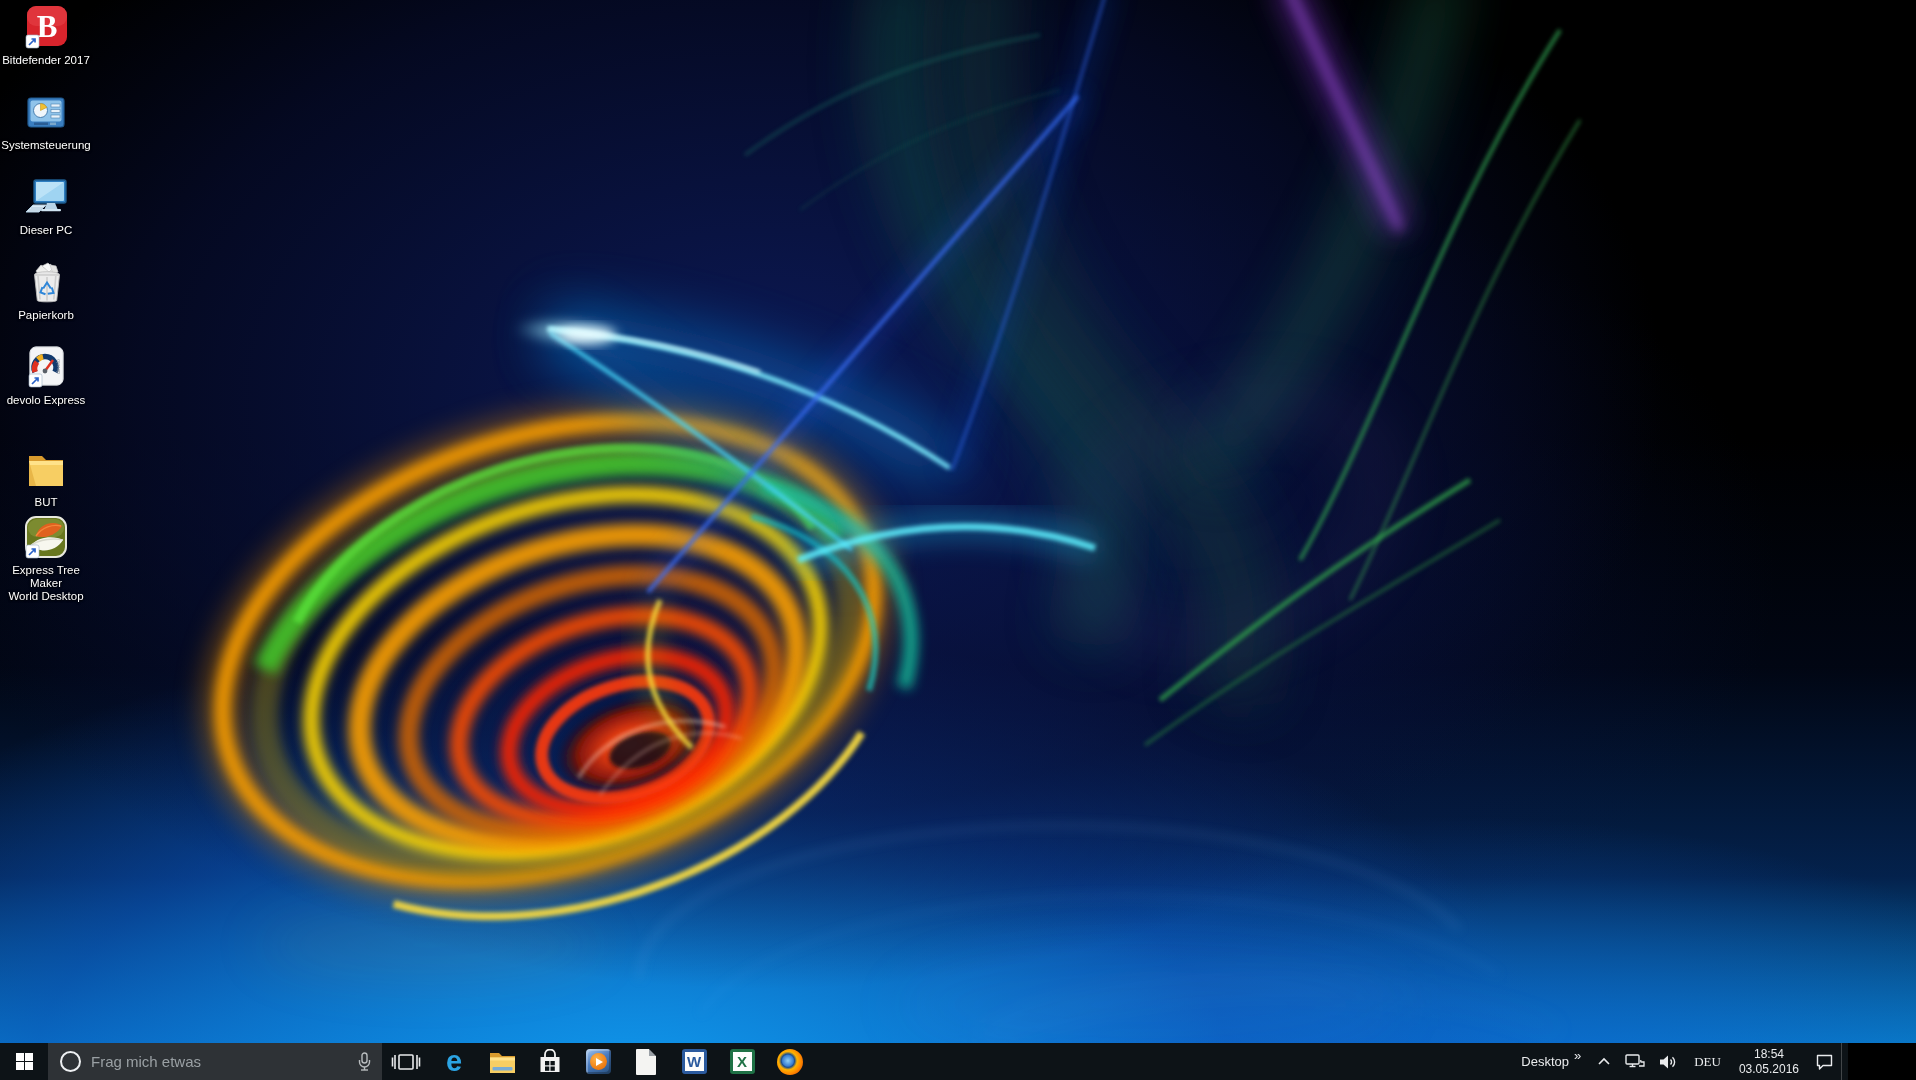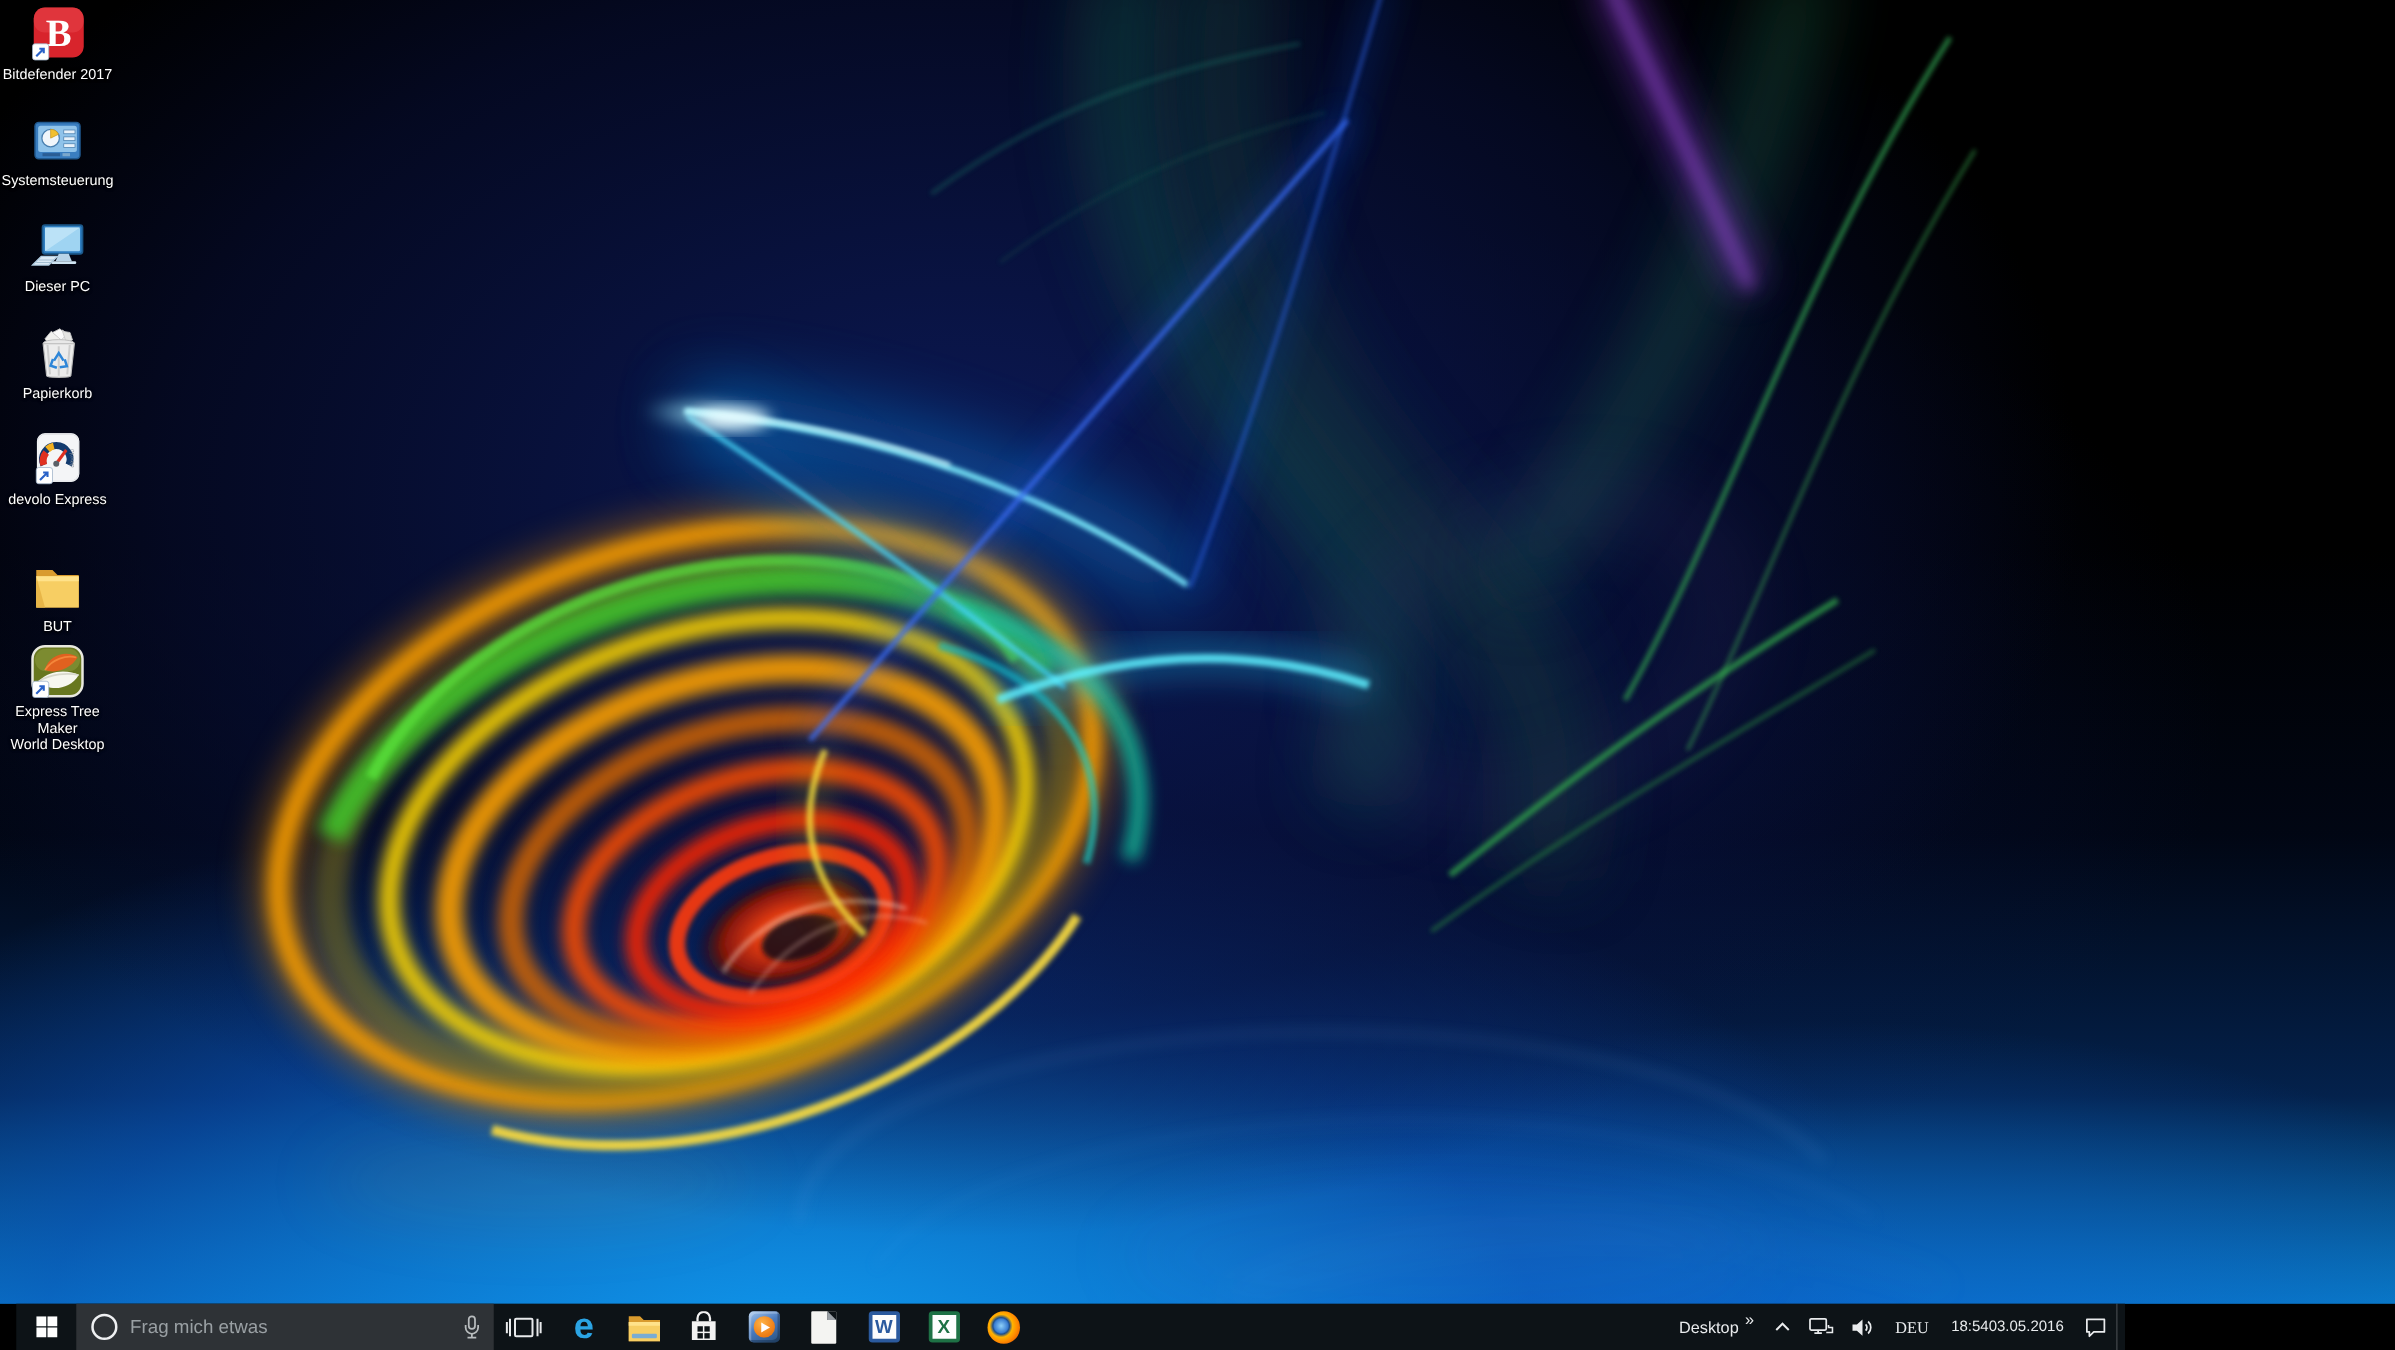--- a/index.html
+++ b/index.html
@@ -20,22 +20,22 @@
   .wp-art { position:absolute; inset:0; }
 
   
   .icon-tile { position:absolute; left:0; width:92px; display:flex; flex-direction:column;
                align-items:center; gap:2px; cursor:pointer; }
   .icon-gfx { width:48px; height:48px; position:relative; display:flex; align-items:center; justify-content:center; }
   .icon-label { max-width:90px; text-align:center; font-size:11.5px; line-height:13px; color:#fff;
                 text-shadow:0 1px 2px rgba(0,0,0,.95), 0 0 3px rgba(0,0,0,.9); }
 
   
-  .taskbar { position:absolute; left:0; bottom:0; width:1687px; height:37px;
-             background:#0d1317; display:flex; align-items:stretch; z-index:5;margin-left:13px; }
+  .taskbar { position:absolute; left:0; bottom:0; width:1848px; height:37px;
+             background:#0d1317; display:flex; align-items:stretch; z-index:5; }
   .taskbar button { background:transparent; border:none; cursor:pointer; }
   .start-btn { width:48px; display:flex; align-items:center; justify-content:center; }
   .searchbox { width:334px; background:#2e3236; display:flex; align-items:center; padding:0 10px 0 12px; cursor:text; }
   .cortana-ring { width:21px; height:21px; border:2.5px solid #eef0f2; border-radius:50%; flex:0 0 auto; }
   .searchbox input { flex:1; background:transparent; border:none; outline:none; color:#9aa0a4;
                      font-size:15px; margin-left:10px; font-family:inherit; cursor:text; }
   .searchbox input::placeholder { color:#9aa0a4; opacity:1; }
   .tb-app { width:48px; display:flex; align-items:center; justify-content:center; }
   .edge-e { font-size:29px; font-weight:bold; color:#2ba4e4; line-height:1; }
   .doc-page { width:20px; height:26px; background:#f4f4f2; border-radius:1px; position:relative; }
@@ -54,21 +54,21 @@
   .media-play::after { content:""; margin-left:2px; border-left:7px solid #fff;
                        border-top:4.5px solid transparent; border-bottom:4.5px solid transparent; }
   .firefox-ball { width:26px; height:26px; border-radius:50%;
       background:radial-gradient(circle at 42% 45%, #8ed0f8 0%, #3a7ed2 26%, #1c4e8c 32%, #ffb300 44%, #ff8a00 62%, #e65c00 82%, #c84600 100%); }
   .tb-spacer { flex:1; }
   .tray { display:flex; align-items:center; color:#e9ebed; }
   .tray-item { display:flex; align-items:center; justify-content:center; height:37px; padding:0 7px; cursor:pointer; }
   .desktop-toolbar { font-size:13px; gap:5px; padding:12px 10px; color:#e9ebed; }
   .chev2 { font-size:13px; position:relative; top:-6px; letter-spacing:-1px; }
   .lang { font-size:13px; color:#e9ebed; padding:0 9px; font-family:Liberation Serif, serif; }
-  .clock { display:flex; flex-direction:row; align-items:center; justify-content:center;
+  .clock { display:flex; flex-direction:column; align-items:center; justify-content:center;
            font-size:12px; line-height:14.5px; color:#e9ebed; padding:0 9px; font-family:inherit; }
   .show-desktop { width:7px; height:37px; border-left:1px solid rgba(255,255,255,.22); cursor:pointer; }
 </style>
 </head>
 <body>
 
 <div class="screen">
 
   <div class="wallpaper">
     <div class="wp-grad"></div>

